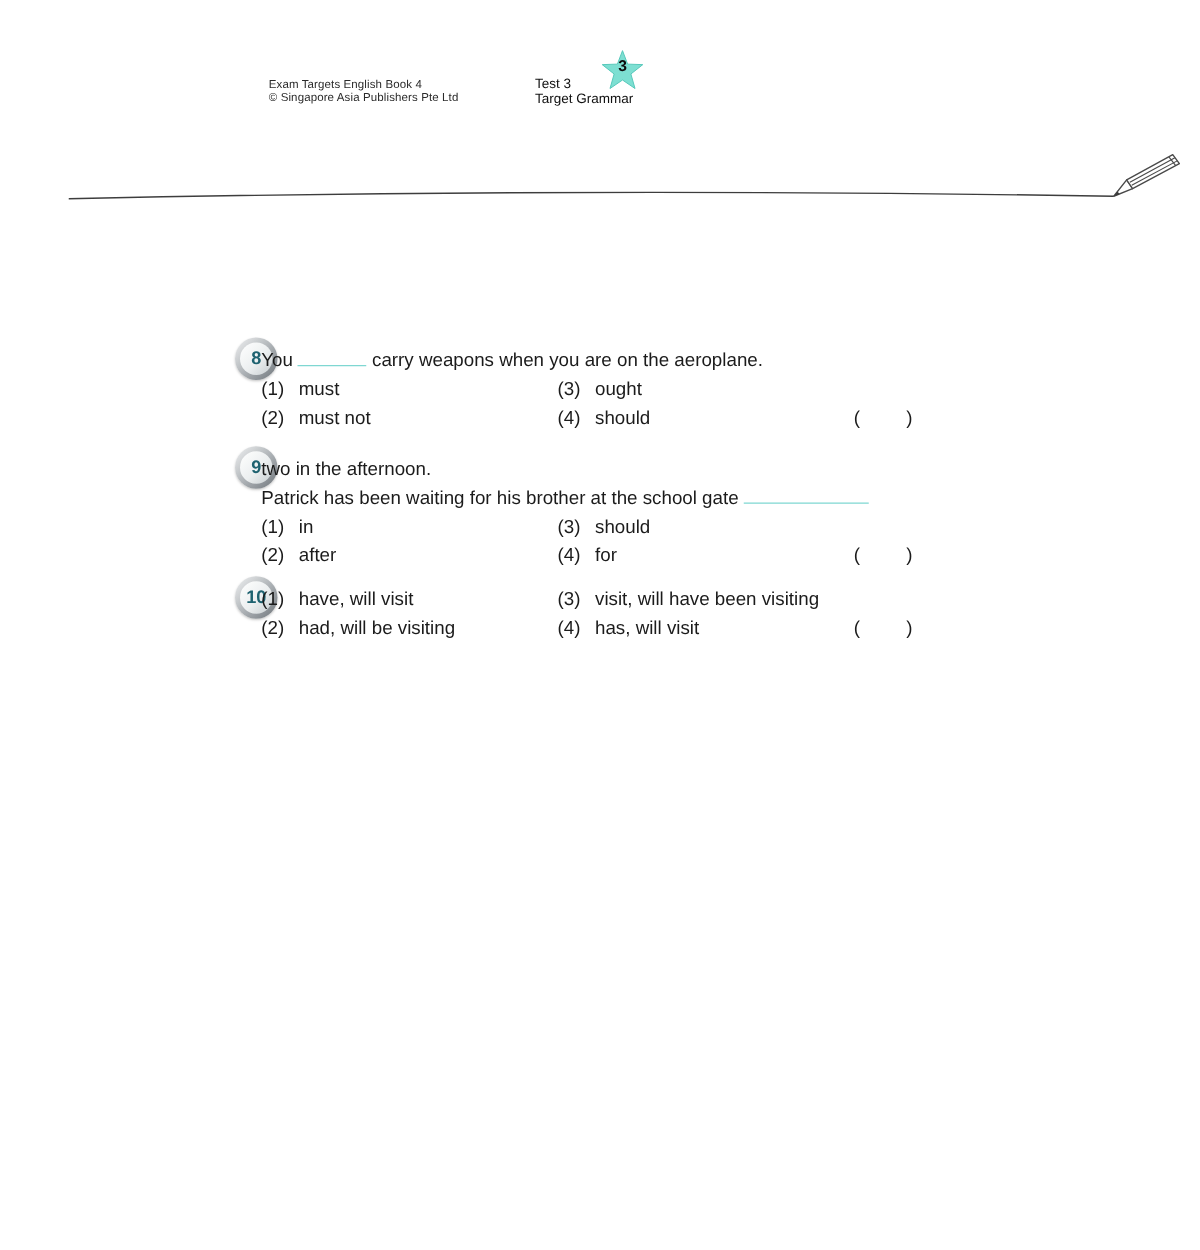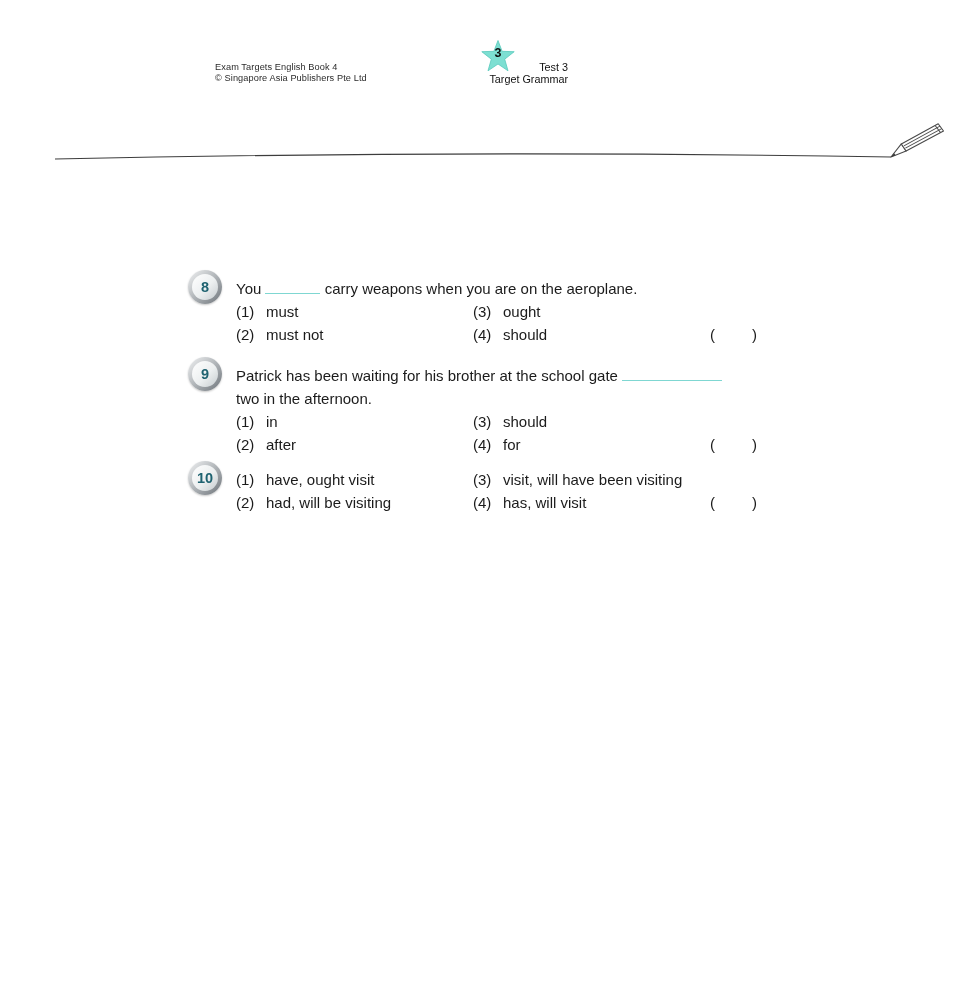--- a/index.html
+++ b/index.html
@@ -17,42 +17,42 @@
   .header-left {
     position: absolute; left: 215px; top: 62px;
     font-size: 9.2px; line-height: 11px; color: #2b2b2b; letter-spacing: 0.1px;
   }
   .star-wrap { position: absolute; left: 480px; top: 39px; width: 36px; height: 36px; z-index: 1; }
   .star-number {
     position: absolute; left: 0; top: 7px; width: 36px; text-align: center;
     font-weight: bold; font-size: 12.5px; color: #0d0d0d; z-index: 3;
   }
   .header-center {
-    position: absolute; left: 428px; top: 62px; width: 140px; text-align: right;
+    position: absolute; left: 428px; top: 62px; width: 140px; text-align: left;
     font-size: 10.8px; line-height: 11.8px; color: #111; z-index: 2;
   }
 
   
   .rule-svg { position: absolute; left: 0; top: 120px; width: 960px; height: 70px; pointer-events: none; }
 
   
   .question { position: absolute; left: 188px; width: 600px; }
   .badge {
     position: absolute; left: 0; top: 0; width: 34px; height: 34px; border-radius: 50%;
     background: linear-gradient(135deg, #f2f3f4 0%, #a9aeb2 55%, #6e747a 100%);
     display: flex; align-items: center; justify-content: center;
     box-shadow: 0 1px 2px rgba(0,0,0,0.22);
   }
   .badge-inner {
     width: 26px; height: 26px; border-radius: 50%;
     background: linear-gradient(135deg, #ffffff 0%, #eceff0 55%, #c6cccf 100%);
     display: flex; align-items: center; justify-content: center;
     font-weight: bold; font-size: 14.5px; color: #1e6270;
   }
-  .q-content { margin-left: 48px; padding-top: 7px; width: 534px; position: relative; }
+  .q-content { margin-left: 21px; padding-top: 7px; width: 534px; position: relative; }
   .q-line { line-height: 23px; white-space: pre; font-size: 15px; }
   .blank {
     display: inline-block; height: 13px;
     border-bottom: 1.7px solid #7fd7d2;
   }
   .opt-row { display: flex; line-height: 23px; position: relative; font-size: 15px; white-space: pre; }
   .opt { display: flex; width: 237px; }
   .opt:last-child { width: auto; }
   .opt-num { display: inline-block; width: 22px; margin-right: 8px; }
   .brackets {
@@ -102,30 +102,30 @@
           <div class="q-line"><span>You </span><span class="blank" style="width: 55px;"></span><span> carry weapons when you are on the aeroplane.</span></div>
           <div class="opt-row"><div class="opt"><span class="opt-num">(1)</span><span class="opt-label">must</span></div><div class="opt"><span class="opt-num">(3)</span><span class="opt-label">ought</span></div></div>
           <div class="opt-row"><div class="opt"><span class="opt-num">(2)</span><span class="opt-label">must not</span></div><div class="opt"><span class="opt-num">(4)</span><span class="opt-label">should</span></div><span class="brackets"><span>(</span><span>)</span></span></div>
         </div>
       </div>
       <div class="question" style="top: 357px;">
         <div class="badge">
           <div class="badge-inner">9</div>
         </div>
         <div class="q-content">
+          <div class="q-line"><span>two in the afternoon.</span></div>
           <div class="q-line"><span>Patrick has been waiting for his brother at the school gate </span><span class="blank" style="width: 100px;"></span></div>
-          <div class="q-line"><span>two in the afternoon.</span></div>
           <div class="opt-row"><div class="opt"><span class="opt-num">(1)</span><span class="opt-label">in</span></div><div class="opt"><span class="opt-num">(3)</span><span class="opt-label">should</span></div></div>
           <div class="opt-row"><div class="opt"><span class="opt-num">(2)</span><span class="opt-label">after</span></div><div class="opt"><span class="opt-num">(4)</span><span class="opt-label">for</span></div><span class="brackets"><span>(</span><span>)</span></span></div>
         </div>
       </div>
       <div class="question" style="top: 461px;">
         <div class="badge">
           <div class="badge-inner">10</div>
         </div>
         <div class="q-content">
-          <div class="opt-row"><div class="opt"><span class="opt-num">(1)</span><span class="opt-label">have, ought visit</span></div><div class="opt"><span class="opt-num">(3)</span><span class="opt-label">visit, will have been visiting</span></div></div>
+          <div class="opt-row"><div class="opt"><span class="opt-num">(1)</span><span class="opt-label">have, will visit</span></div><div class="opt"><span class="opt-num">(3)</span><span class="opt-label">visit, will have been visiting</span></div></div>
           <div class="opt-row"><div class="opt"><span class="opt-num">(2)</span><span class="opt-label">had, will be visiting</span></div><div class="opt"><span class="opt-num">(4)</span><span class="opt-label">has, will visit</span></div><span class="brackets"><span>(</span><span>)</span></span></div>
         </div>
       </div>
     </div>
 
 </div>
 
 </body></html>

